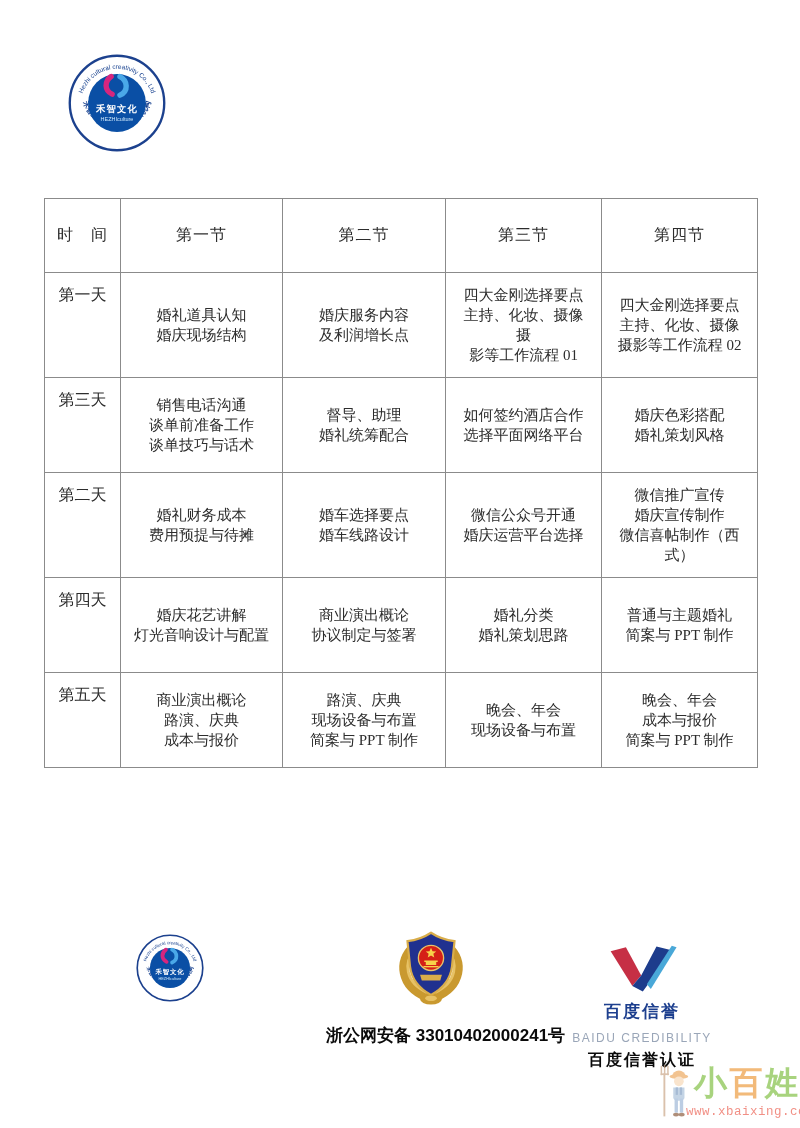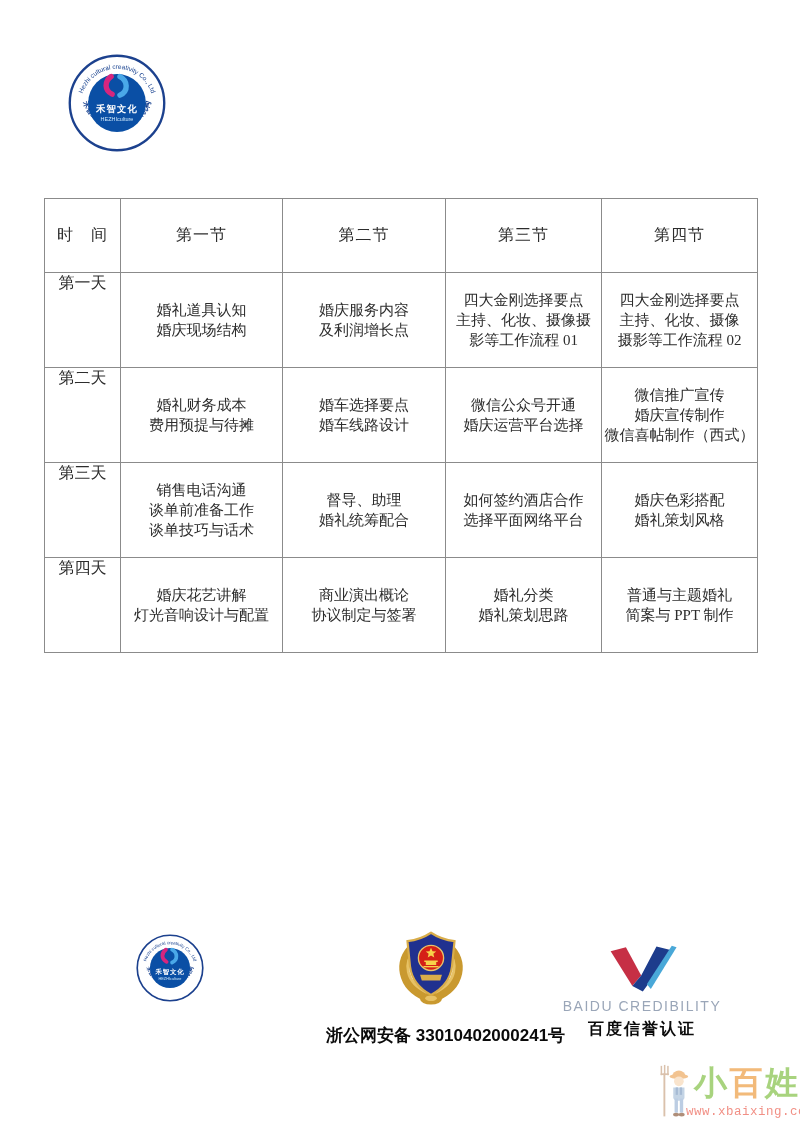--- a/index.html
+++ b/index.html
@@ -9,42 +9,42 @@
   
   .brand-logo{position:absolute;left:68px;top:54px;width:98px;height:98px;}
   .page-title{position:absolute;left:176px;top:74px;width:580px;text-align:center;
               font-size:46px;font-weight:900;color:#000;letter-spacing:3px;
               font-family:"Liberation Serif", serif;white-space:nowrap;}
 
   
   .course-table{position:absolute;left:44px;top:198px;width:713px;
                 border-collapse:collapse;table-layout:fixed;}
   .course-table th,.course-table td{border:1px solid #8b8b8b;text-align:center;
-                padding:0;font-weight:normal;color:#2d2d2d;}
+                padding:12px;font-weight:normal;color:#2d2d2d;}
   .course-table thead tr{height:74px;}
   .course-table tbody tr{height:95px;margin-left:8px;}
   .head-cell{font-size:16px;color:#222;vertical-align:middle;letter-spacing:1px;}
   .day-cell{font-size:16px;color:#222;vertical-align:top;padding-top:22px;}
   .course-cell{font-size:15px;line-height:20px;vertical-align:middle;white-space:pre-line;}
 
   
   .footer-left{position:absolute;left:72px;top:934px;width:196px;text-align:center;}
   .footer-left .seal{width:68px;height:68px;}
   .icp-caption{margin-top:14px;font-family:"Liberation Sans", sans-serif;
                font-weight:bold;font-size:15px;color:#141414;white-space:nowrap;}
   .footer-center{position:absolute;left:326px;top:926px;width:210px;text-align:center;}
   .footer-center .badge{width:84px;height:84px;}
   .police-caption{margin-top:10px;font-family:"Liberation Sans", sans-serif;
                font-weight:bold;font-size:17px;color:#0a0a0a;white-space:nowrap;}
   .footer-right{position:absolute;left:556px;top:944px;width:172px;text-align:center;}
   .footer-right .vlogo{width:74px;height:50px;}
   .baidu-cn{font-family:"Liberation Sans", sans-serif;font-size:17px;letter-spacing:2px;
             color:#1d3f8e;font-weight:bold;margin-top:2px;}
-  .baidu-en{font-family:"Liberation Sans", sans-serif;font-size:14px;letter-spacing:1.5px;
-            color:#9aa6b8;margin-top:0;}
+  .baidu-en{font-family:"Liberation Sans", sans-serif;font-size:12px;letter-spacing:1.5px;
+            color:#9aa6b8;margin-top:8px;}
   .baidu-caption{font-family:Liberation Serif, serif;font-size:16px;font-weight:bold;
             letter-spacing:2px;color:#0a0a0a;margin-top:5px;}
 
   
   .watermark{position:absolute;left:636px;top:1058px;width:164px;height:70px;opacity:.8;}
   .wm-farmer{position:absolute;left:22px;top:6px;width:38px;height:58px;}
   .wm-name{position:absolute;left:58px;top:8px;width:104px;display:flex;
            justify-content:space-between;font-weight:bold;font-size:33px;line-height:34px;
            font-family:"Liberation Serif", serif;}
   .wm-c1,.wm-c3{color:#93c95e;}
@@ -149,74 +149,89 @@
         <td class="course-cell">婚庆服务内容
 及利润增长点</td>
         <td class="course-cell">四大金刚选择要点
 主持、化妆、摄像摄
 影等工作流程 01</td>
         <td class="course-cell">四大金刚选择要点
 主持、化妆、摄像
 摄影等工作流程 02</td>
       </tr>
       <tr>
+        <th class="day-cell">第三天</th>
+        <td class="course-cell">销售电话沟通
+谈单前准备工作
+谈单技巧与话术</td>
+        <td class="course-cell">督导、助理
+婚礼统筹配合</td>
+        <td class="course-cell">如何签约酒店合作
+选择平面网络平台</td>
+        <td class="course-cell">婚庆色彩搭配
+婚礼策划风格</td>
+      </tr>
+      <tr>
         <th class="day-cell">第二天</th>
         <td class="course-cell">婚礼财务成本
 费用预提与待摊</td>
         <td class="course-cell">婚车选择要点
 婚车线路设计</td>
         <td class="course-cell">微信公众号开通
 婚庆运营平台选择</td>
         <td class="course-cell">微信推广宣传
 婚庆宣传制作
 微信喜帖制作（西式）</td>
       </tr>
       <tr>
-        <th class="day-cell">第三天</th>
-        <td class="course-cell">销售电话沟通
-谈单前准备工作
-谈单技巧与话术</td>
-        <td class="course-cell">督导、助理
-婚礼统筹配合</td>
-        <td class="course-cell">如何签约酒店合作
-选择平面网络平台</td>
-        <td class="course-cell">婚庆色彩搭配
-婚礼策划风格</td>
-      </tr>
-      <tr>
         <th class="day-cell">第四天</th>
         <td class="course-cell">婚庆花艺讲解
 灯光音响设计与配置</td>
         <td class="course-cell">商业演出概论
 协议制定与签署</td>
         <td class="course-cell">婚礼分类
 婚礼策划思路</td>
         <td class="course-cell">普通与主题婚礼
 简案与 PPT 制作</td>
       </tr>
+      <tr>
+        <th class="day-cell">第五天</th>
+        <td class="course-cell">商业演出概论
+路演、庆典
+成本与报价</td>
+        <td class="course-cell">路演、庆典
+现场设备与布置
+简案与 PPT 制作</td>
+        <td class="course-cell">晚会、年会
+现场设备与布置</td>
+        <td class="course-cell">晚会、年会
+成本与报价
+简案与 PPT 制作</td>
+      </tr>
     </tbody>
   </table>
 
   <div class="footer-left">
     <svg class="seal">
         <use href="#hezhi-logo"></use>
       </svg>
   </div>
 
   <div class="footer-center">
     <svg class="badge">
         <use href="#police-badge"></use>
       </svg>
     <div class="police-caption">浙公网安备 33010402000241号</div>
   </div>
 
   <div class="footer-right">
     <svg class="vlogo">
         <use href="#baidu-v"></use>
       </svg>
+    <div class="baidu-cn">百度信誉</div>
     <div class="baidu-en">BAIDU CREDIBILITY</div>
     <div class="baidu-caption">百度信誉认证</div>
   </div>
 
   <div class="watermark">
     <svg class="wm-farmer" opacity="0.85">
         <use href="#farmer"></use>
       </svg>
     <div class="wm-name">
       <span class="wm-c1">小</span>

